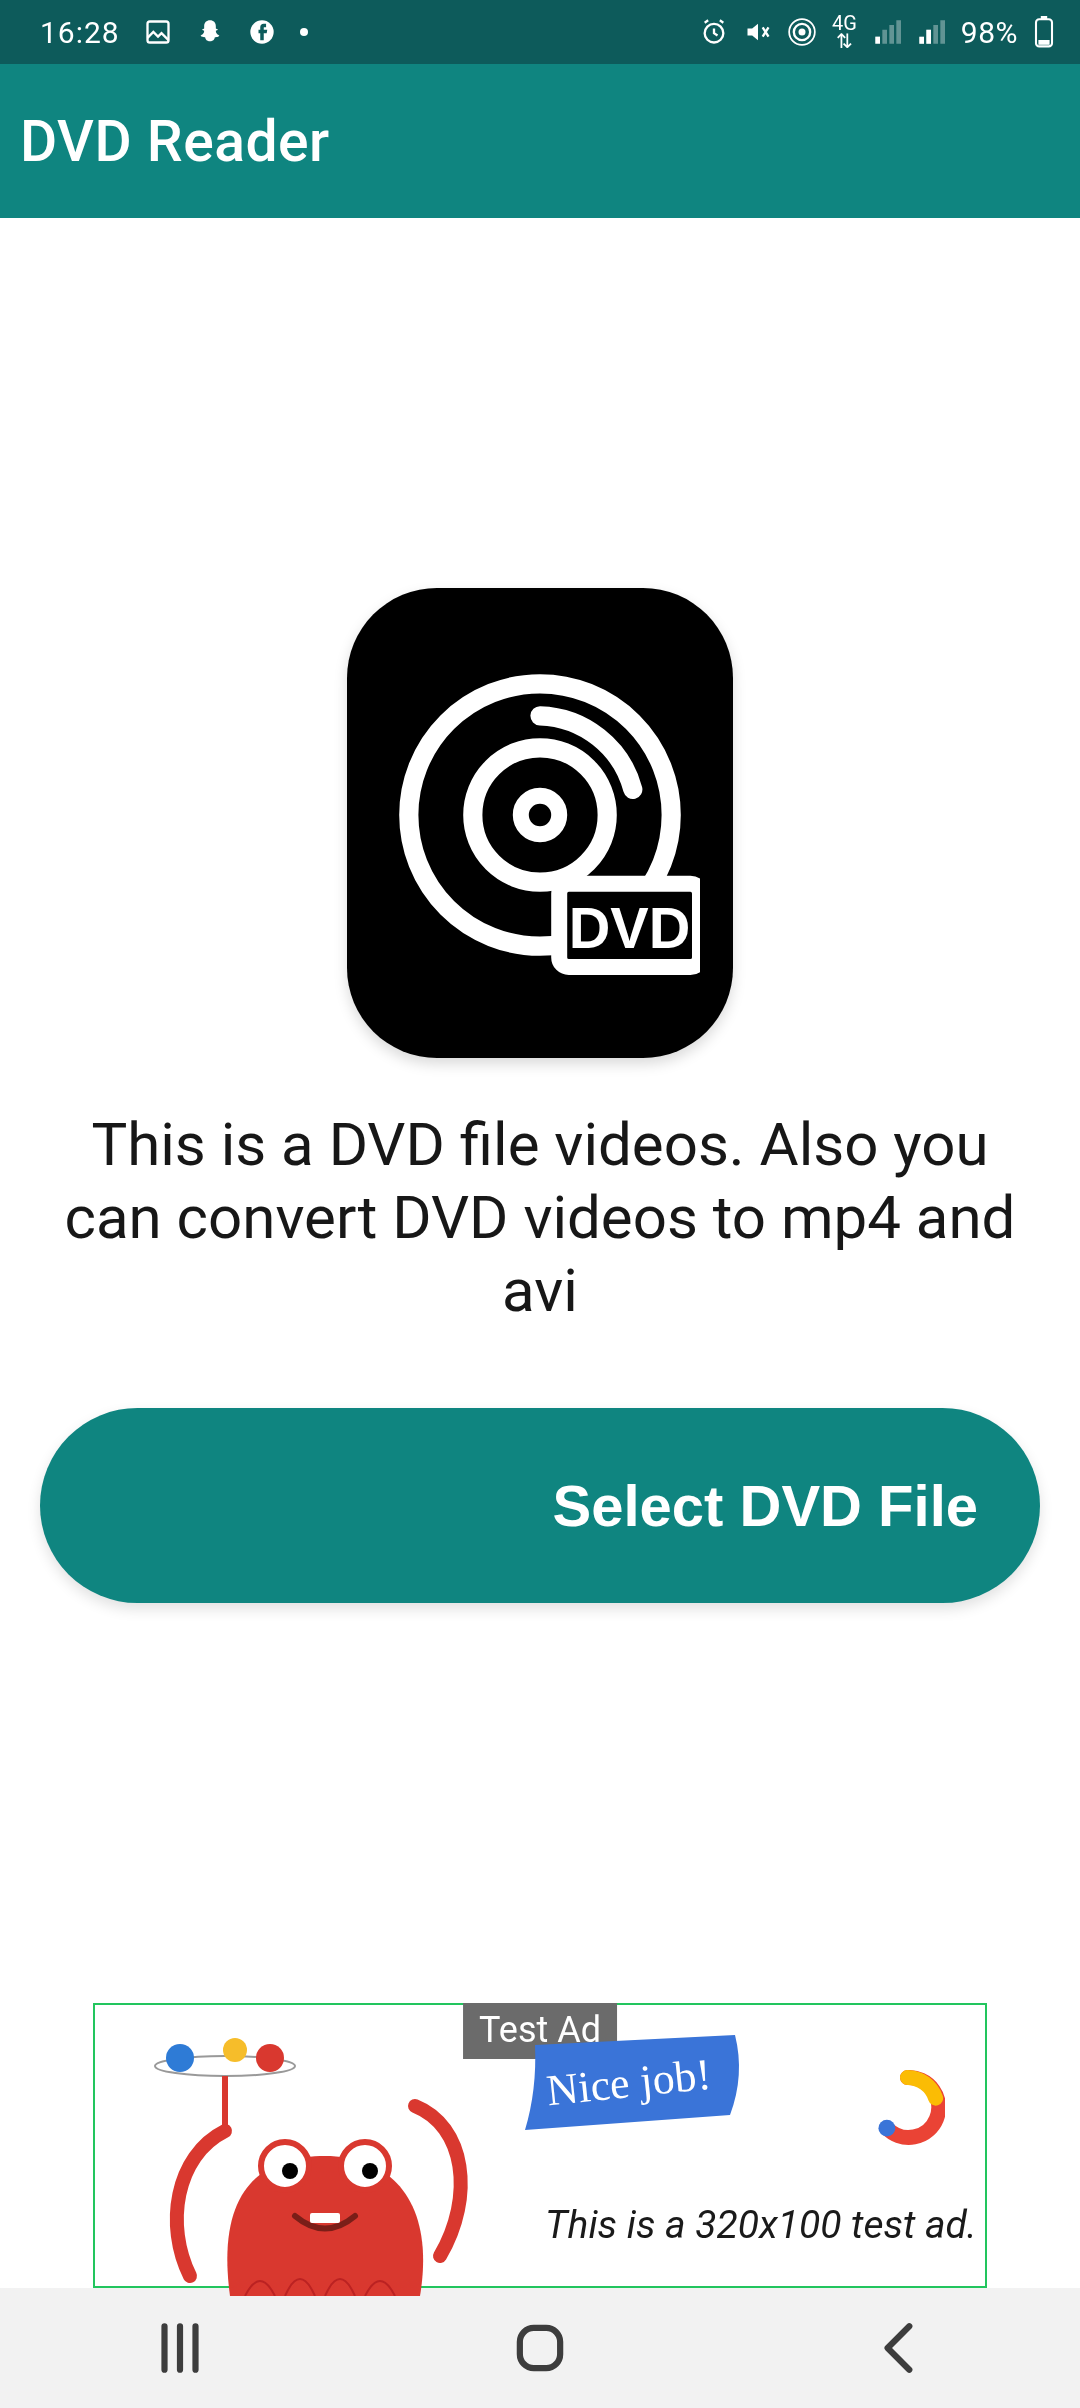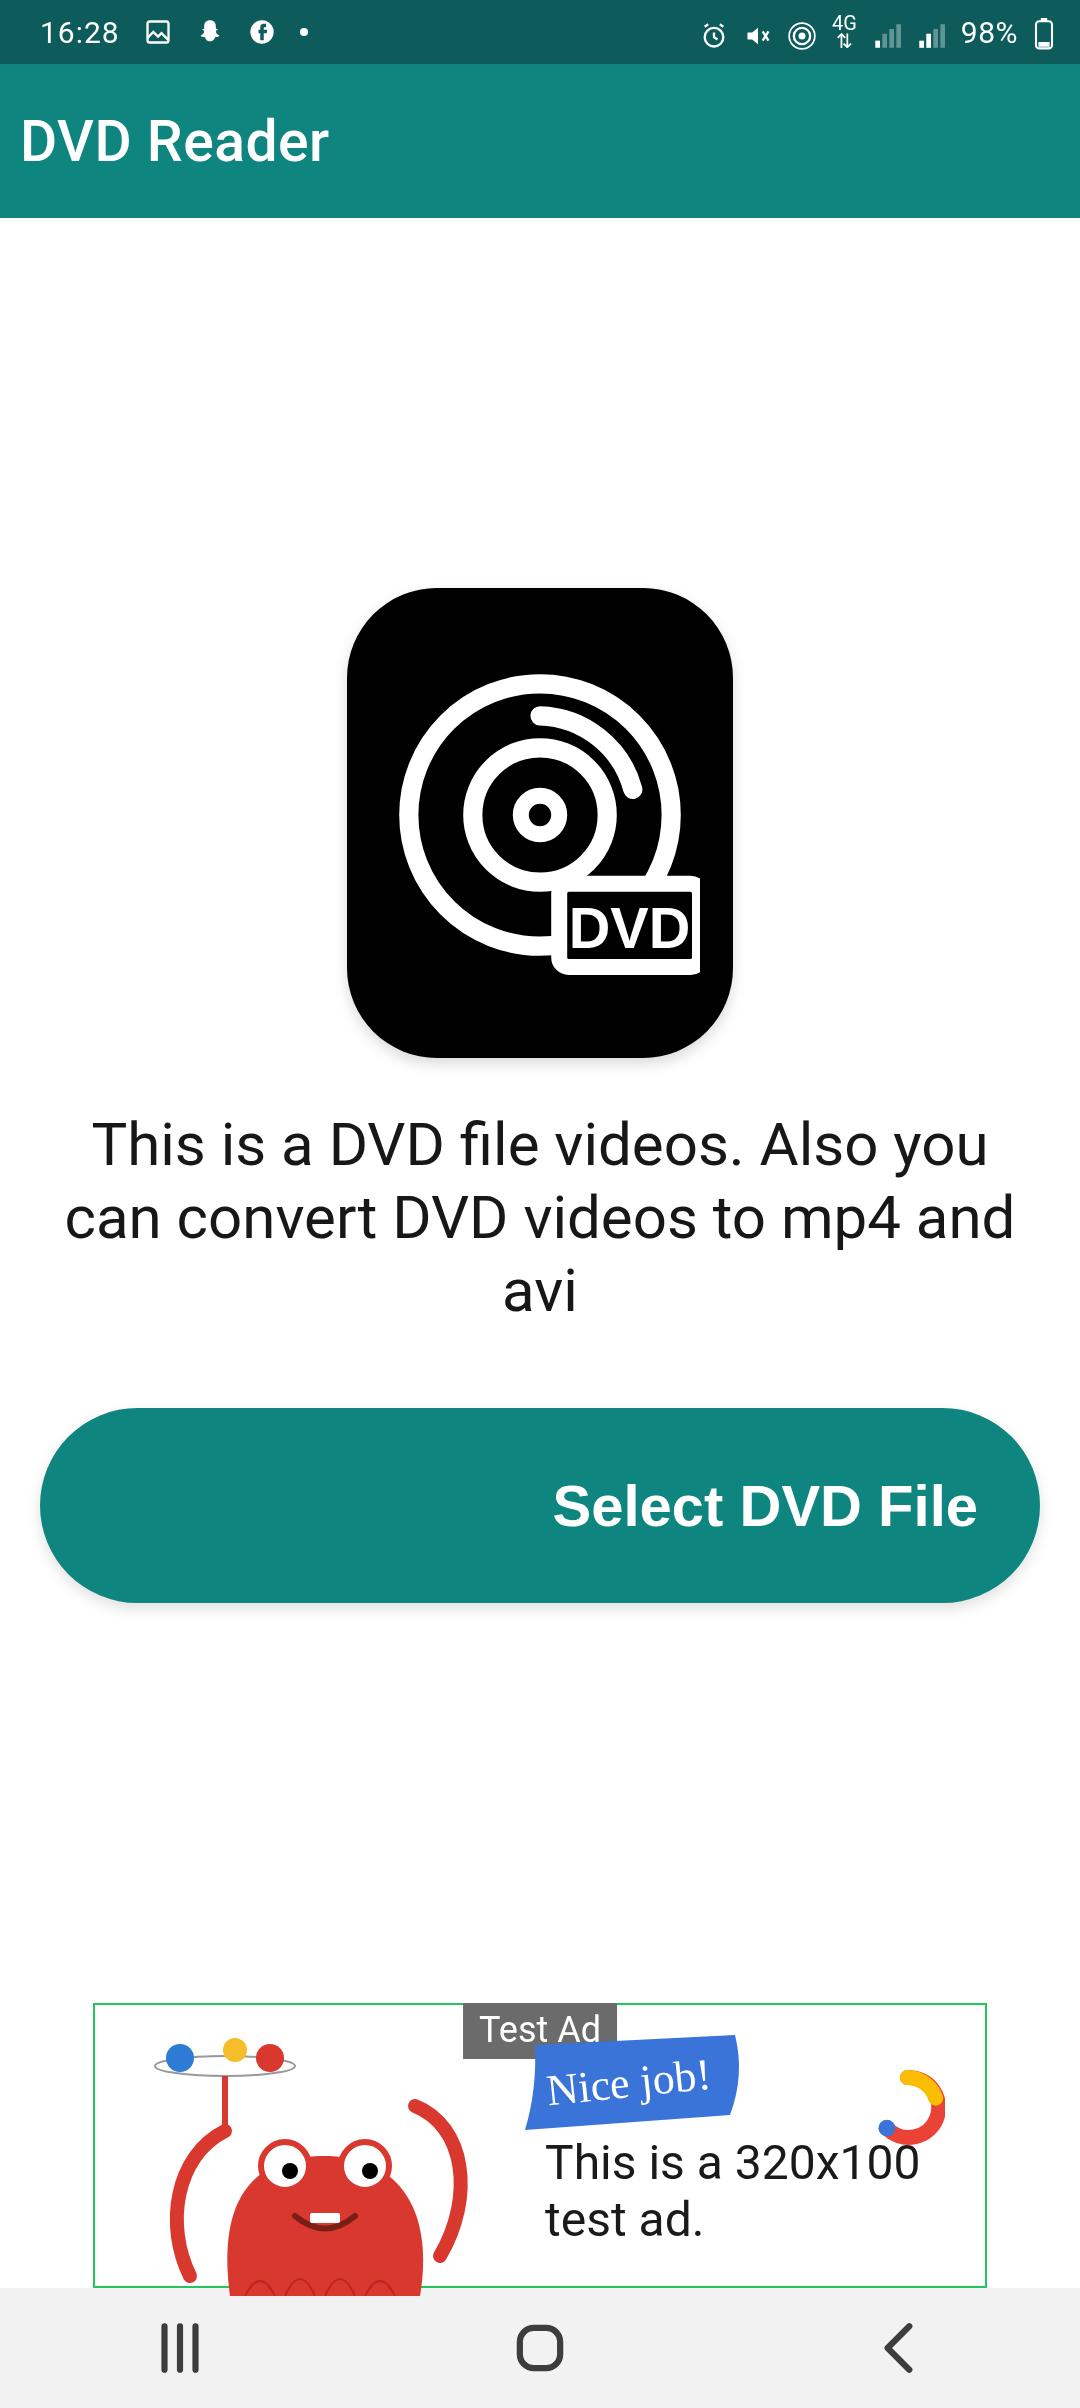--- a/index.html
+++ b/index.html
@@ -3,21 +3,21 @@
   <meta charset="utf-8">
   <style>
     * { margin:0; padding:0; box-sizing:border-box; -webkit-font-smoothing:antialiased; }
     html,body { width:1080px; height:2408px; background:#fff; font-family:Roboto,Arial,sans-serif; overflow:hidden; }
     .screen { width:1080px; height:2408px; display:flex; flex-direction:column; position:relative; }
 
     
     .status-bar { height:64px; background:#0d5b5b; color:#fff; display:flex; align-items:center; padding:0 26px 0 40px; font-size:30px; }
     .status-left { display:flex; align-items:center; gap:24px; }
     .status-time { font-weight:400; letter-spacing:1px; font-size:30px; }
-    .status-right { margin-left:auto; display:flex; align-items:flex-end; gap:16px; }
+    .status-right { margin-left:auto; display:flex; align-items:center; gap:16px; }
     .bat-pct { font-size:30px; letter-spacing:0.5px; }
     .sb-ico { width:28px; height:28px; display:inline-flex; align-items:center; justify-content:center; }
     .sb-ico svg { width:100%; height:100%; }
 
     
     .app-bar { height:154px; background:#0f8580; color:#fff; display:flex; align-items:center; padding:0 20px; }
     .app-title { font-size:57px; font-weight:500; letter-spacing:0.5px; }
 
     
     .main { flex:1; background:#fff; display:flex; flex-direction:column; align-items:center; padding:0 40px; position:relative; }
@@ -27,21 +27,21 @@
 
     .desc { font-size:60px; color:#171717; text-align:center; line-height:1.22; margin-top:50px; font-weight:400; }
 
     .select-btn { width:1000px; height:195px; background:#0f8580; color:#fff; border:none; border-radius:98px; margin-top:80px; padding:0 62px; display:flex; align-items:center; font-size:58px; font-weight:700; cursor:pointer; box-shadow:0 6px 14px rgba(0,0,0,0.12);justify-content:flex-end; }
 
     
     .ad { position:absolute; left:93px; right:93px; bottom:0; height:285px; border:2px solid #22c55e; background:#fff; display:flex; align-items:center; }
     .ad-badge { position:absolute; top:-2px; left:50%; transform:translateX(-50%); background:#6b6b6b; color:#fff; font-size:36px; padding:6px 16px 8px; }
     .ad-crab { position:absolute; left:40px; bottom:-10px; width:340px; height:260px; }
     .ad-flag { position:absolute; left:430px; top:30px; }
-    .ad-msg  { position:absolute; left:450px; bottom:38px; font-size:48px; color:#1a1a1a; }
+    .ad-msg  { position:absolute; left:450px; bottom:38px; font-size:39px; color:#1a1a1a;font-style:italic; }
     .ad-logo { position:absolute; right:40px; top:65px; width:75px; height:75px; }
 
     
     .nav-bar { height:120px; background:#f2f2f2; display:flex; align-items:center; justify-content:space-around; }
     .nav-btn { width:70px; height:70px; display:flex; align-items:center; justify-content:center; cursor:pointer; }
     .nav-btn svg { width:62px; height:62px; stroke:#3d3d3d; fill:none; }
 
     .dot { width:8px; height:8px; border-radius:50%; background:#fff; display:inline-block; }
   </style>
 </head>

